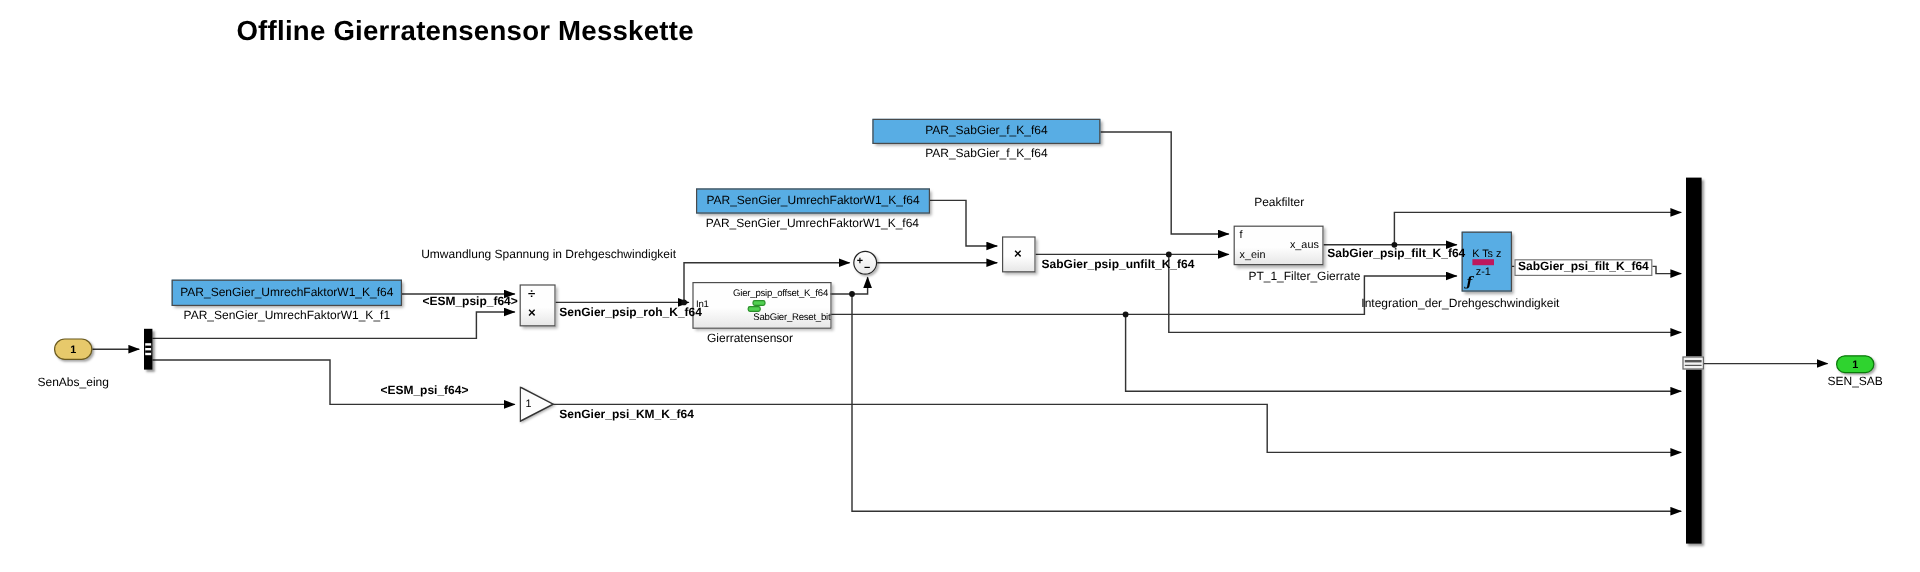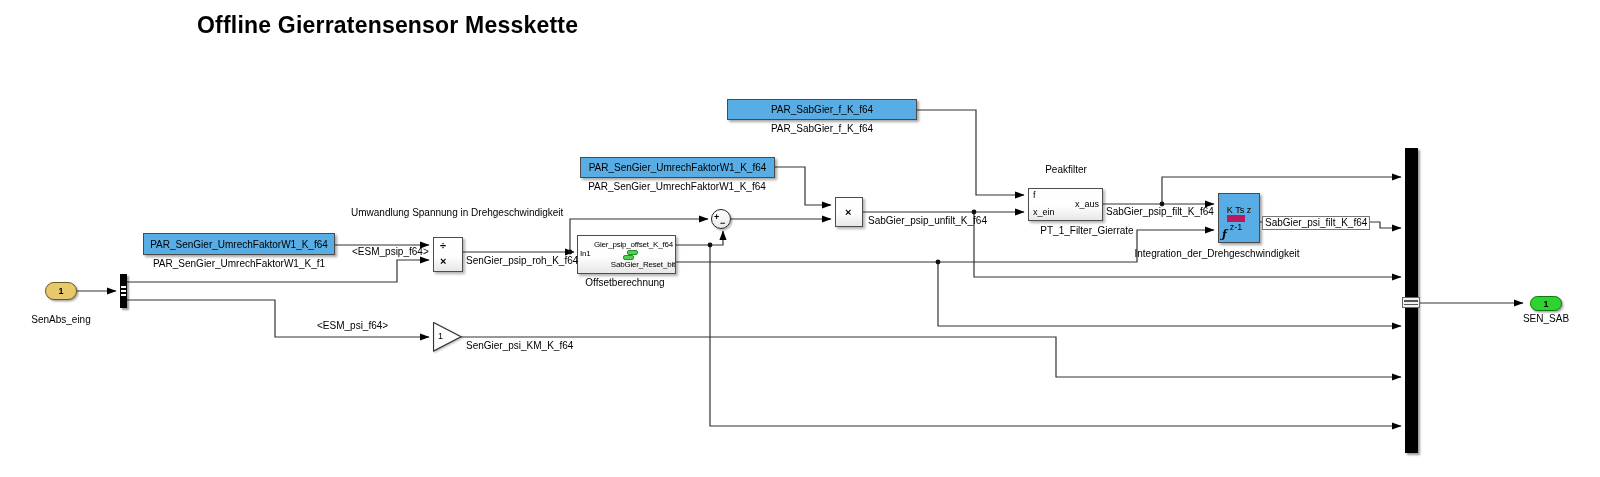--- a/index.html
+++ b/index.html
@@ -1,21 +1,21 @@
 <!DOCTYPE html>
 <html><head>
 <meta charset="utf-8">
 <style>
   html,body{margin:0;padding:0;background:#fff;}
   #canvas{position:relative;width:1600px;height:477px;background:#ffffff;overflow:hidden;
           font-family:"Liberation Sans",sans-serif;color:#000;}
   #wires{position:absolute;left:0;top:0;width:1600px;height:477px;}
   .title{position:absolute;left:197px;top:12px;font-size:23px;font-weight:bold;letter-spacing:0.2px;}
   .annot{position:absolute;font-size:10px;white-space:nowrap;}
-  .siglabel{position:absolute;font-size:10px;white-space:nowrap;}
+  .siglabel{position:absolute;font-size:10px;white-space:nowrap;font-weight:bold;}
   .siglabel.boxed{border:1px solid #777;background:#fff;padding:0 2px;line-height:12px;}
   .blabel{position:absolute;font-size:10px;white-space:nowrap;transform:translateX(-50%);}
   .cblock{position:absolute;background:#58ade4;border:1px solid #4a4a4a;box-shadow:2px 2px 2.5px rgba(0,0,0,.35);
           display:flex;align-items:center;justify-content:center;font-size:10px;box-sizing:border-box;}
   .wblock{position:absolute;background:linear-gradient(to bottom,#fefefe 55%,#e7e7e7);border:1px solid #4d4d4d;
           box-shadow:2px 2px 2.5px rgba(0,0,0,.3);box-sizing:border-box;}
   .bar{position:absolute;background:#000;box-shadow:2px 2px 2px rgba(0,0,0,.4);}
   .portlbl{position:absolute;font-size:9px;line-height:9px;white-space:nowrap;}
   .op{position:absolute;font-size:11px;line-height:11px;font-weight:bold;}
   .oval{position:absolute;border-radius:10px;display:flex;align-items:center;justify-content:center;
@@ -26,21 +26,21 @@
        background:linear-gradient(to bottom,#fff,#e9e9e9);box-shadow:1.5px 1.5px 2px rgba(0,0,0,.3);box-sizing:border-box;}
   .offtext{font-size:8px;letter-spacing:-0.2px;line-height:9px;}
   .badge{position:absolute;width:9px;height:3px;background:#52d052;border:0.5px solid #2a8f2a;border-radius:2px;}
   .muxicon{position:absolute;left:1402px;top:297px;width:18px;height:11px;background:#f2f2f2;border:1px solid #666;
            box-sizing:border-box;display:flex;flex-direction:column;justify-content:space-evenly;}
   .muxicon span{display:block;height:1.5px;background:#555;margin:0 1px;}
   .demuxicon{position:absolute;left:121px;top:286px;width:5px;height:10px;background:#fff;
              display:flex;flex-direction:column;justify-content:space-evenly;}
   .demuxicon span{display:block;height:1.5px;background:#000;}
   .frac{display:flex;flex-direction:column;align-items:flex-start;font-size:9px;line-height:10px;}
-  .frac .den{border-top:7px solid #be185d;padding:0 3px;}
+  .frac .den{border-top:5px solid #be185d;padding:0 3px;}
 </style>
 </head>
 <body>
 
 <div id="canvas">
 
   <svg id="wires" viewBox="0 0 1600 477">
     <defs>
       <marker id="arr" markerWidth="9" markerHeight="8" refX="7.5" refY="3" orient="auto">
         <path d="M0,0 L8,3 L0,6 z" fill="#000"></path>
@@ -95,28 +95,28 @@
   <div class="cblock" style="left:727px;top:99px;width:190px;height:21px;">
     <span>PAR_SabGier_f_K_f64</span>
   </div>
   <div class="blabel" style="left:822px;top:123px;">PAR_SabGier_f_K_f64</div>
 
   <div class="wblock" style="left:433px;top:237px;width:30px;height:35px;">
     <span class="op" style="left:6px;top:2px;">÷</span>
     <span class="op" style="left:6px;top:18px;">×</span>
   </div>
 
-  <div class="wblock" style="left:577px;top:235px;width:99px;height:39px;">
+  <div class="wblock" style="left:577px;top:235px;width:116px;height:39px;">
     <span class="portlbl offtext" style="right:2px;top:4px;">Gier_psip_offset_K_f64</span>
     <span class="portlbl offtext" style="left:2px;top:13px;">In1</span>
     <span class="portlbl offtext" style="right:0;bottom:4px;">SabGier_Reset_bit</span>
     <span class="badge" style="left:49px;top:14px;"></span>
     <span class="badge" style="left:45px;top:19px;"></span>
   </div>
-  <div class="blabel" style="left:625px;top:277px;">Offsetberechnung</div>
+  <div class="blabel" style="left:625px;top:277px;">Gierratensensor</div>
 
   <div class="sum">
     <span class="portlbl" style="left:2px;top:3px;font-weight:bold;">+</span>
     <span class="portlbl" style="left:8px;top:9px;font-weight:bold;">−</span>
   </div>
 
   <div class="wblock" style="left:835px;top:197px;width:28px;height:30px;">
     <span class="op" style="left:9px;top:9px;">×</span>
   </div>
 

